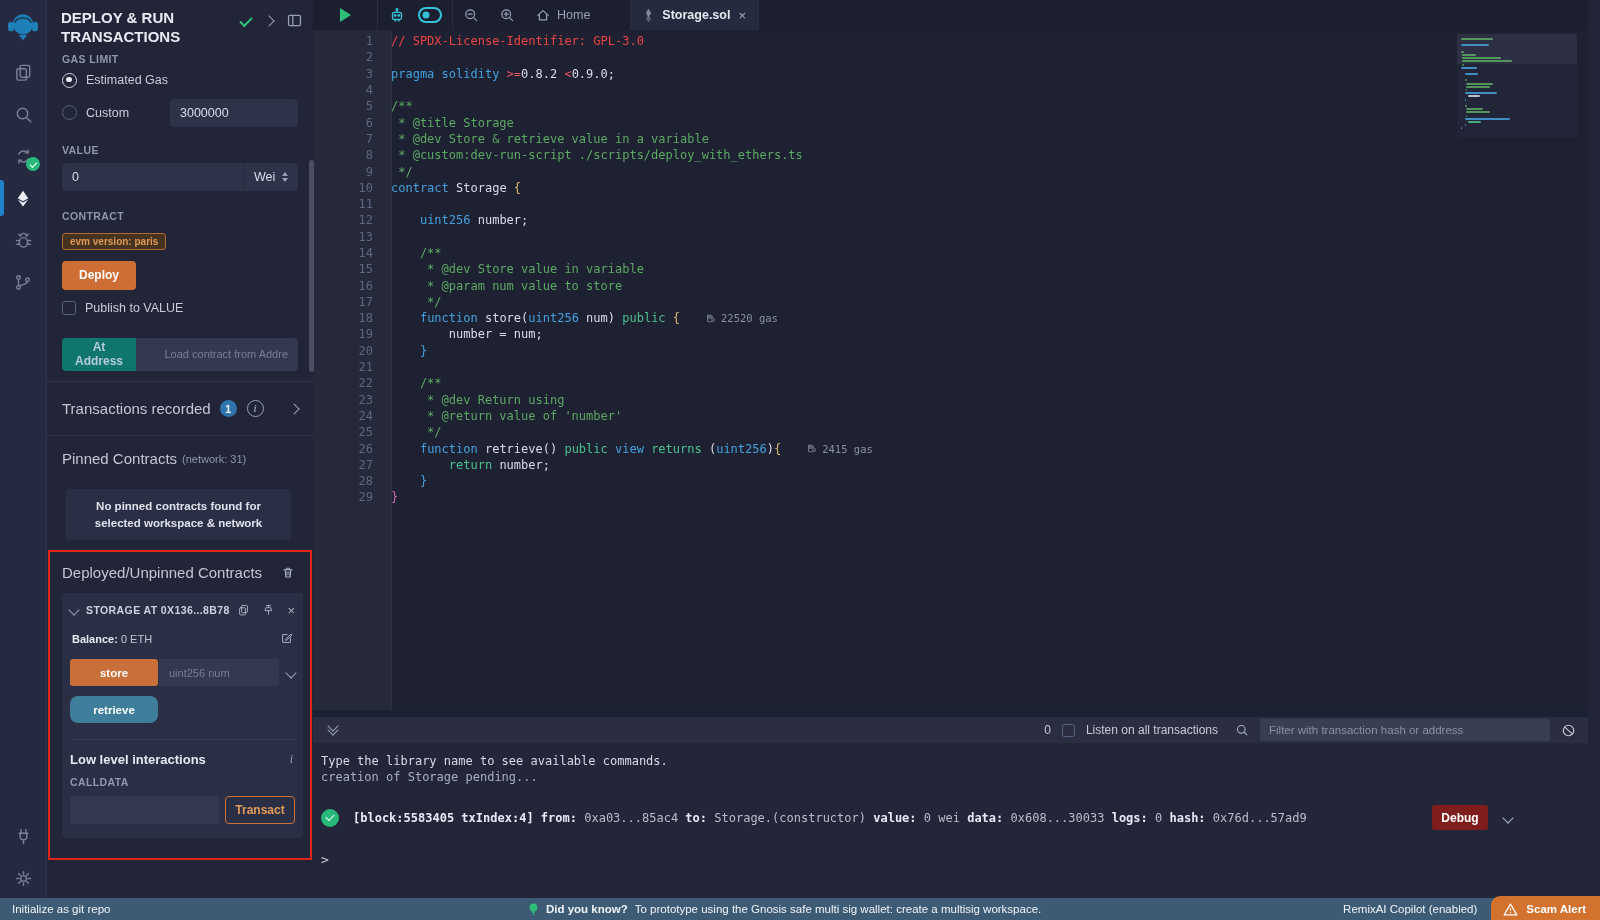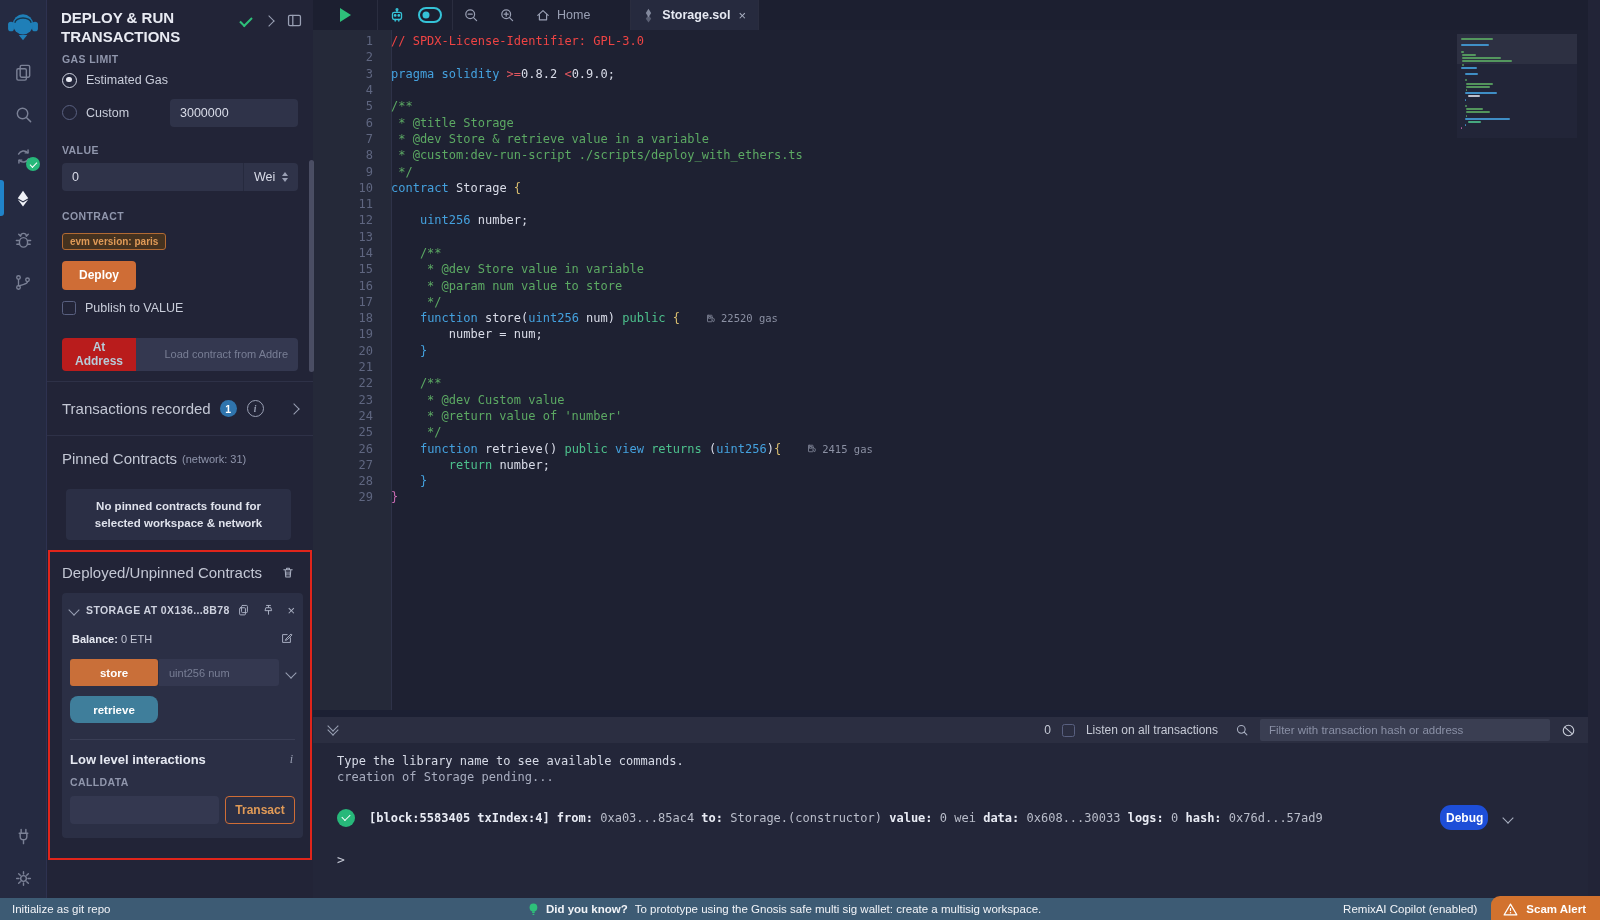--- a/index.html
+++ b/index.html
@@ -43,21 +43,21 @@
   .inp::placeholder{color:#787e95;}
   .stepper{display:flex;flex-direction:column;gap:2px;margin-left:7px;}
   .stepper i{display:block;width:0;height:0;border-left:3.5px solid transparent;border-right:3.5px solid transparent;}
   .stepper .up{border-bottom:4.5px solid #9aa0b4;}
   .stepper .dn{border-top:4.5px solid #9aa0b4;}
   .badge-evm{display:inline-block;background:#45321f;border:1px solid #b26a33;color:#e09a57;
              font-size:10px;font-weight:700;padding:2px 7px;border-radius:3px;}
   .btn-deploy{width:74px;height:29px;background:#cf6d36;border:none;border-radius:4px;color:#fff;
               font-weight:700;font-size:12px;font-family:"Liberation Sans",sans-serif;cursor:pointer;}
   .cbox{width:14px;height:14px;border:1.4px solid #596080;border-radius:2.5px;box-sizing:border-box;flex:none;background:transparent;}
-  .ataddr-btn{width:94px;height:33px;background:#b91c1c;border:none;border-radius:4px 0 0 4px;color:#b7cbd8;
+  .ataddr-btn{width:94px;height:33px;background:#0f766e;border:none;border-radius:4px 0 0 4px;color:#b7cbd8;
               font-weight:700;font-size:12px;font-family:"Liberation Sans",sans-serif;}
   .ataddr-inp{flex:1;height:33px;background:#343850;border-radius:0 4px 4px 0;font-size:11px;text-align:right;}
   .divsec{border-top:1px solid #2e3147;}
   .sec-tx{position:absolute;left:0;right:0;top:381px;height:55px;display:flex;align-items:center;padding:0 15px;box-sizing:border-box;}
   .sec-title{font-size:15px;color:#c3c7d4;}
   .tx-badge{width:17px;height:17px;border-radius:50%;background:#2f74ad;color:#fff;font-size:10.5px;font-weight:700;
             display:flex;align-items:center;justify-content:center;margin-left:9px;}
   .info-i{width:15px;height:15px;border-radius:50%;border:1.3px solid #9aa0b4;color:#9aa0b4;font-size:9.5px;
           display:flex;align-items:center;justify-content:center;font-family:"Liberation Serif",serif;font-style:italic;font-weight:700;}
   .sec-pinned{position:absolute;left:0;right:0;top:436px;padding:14px 15px 0 15px;box-sizing:border-box;}
@@ -119,29 +119,29 @@
   .terminal{position:absolute;left:0;right:0;bottom:0;height:188px;background:#232639;}
   .term-gap{height:7px;background:#1c2033;}
   .term-header{height:26px;background:#2b2e41;display:flex;align-items:center;padding:0 12px 0 16px;gap:11px;}
   .collapse{display:flex;flex-direction:column;color:#9aa0b4;cursor:pointer;}
   .collapse .chev{margin-top:-4px;}
   .th-count{margin-left:auto;font-size:12px;color:#c6cad6;}
   .th-lbl{font-size:12px;color:#c6cad6;}
   .filter-inp{width:272px;height:22px;background:#3a3e52;border:none;border-radius:2px;color:#d9dce8;
               font-size:11.5px;font-family:"Liberation Sans",sans-serif;padding:0 9px;}
   .filter-inp::placeholder{color:#8a90a6;}
-  .term-body{padding:10px 0 0 24px;font:12px "DejaVu Sans Mono",monospace;color:#d6dae6;}
+  .term-body{padding:10px 0 0 8px;font:12px "DejaVu Sans Mono",monospace;color:#d6dae6;}
   .tline{line-height:16px;white-space:pre;}
   .tline.dim{color:#a9aec0;}
   .txrow{display:flex;align-items:center;gap:14px;margin-top:20px;padding-right:14px;}
   .okcirc{width:18px;height:18px;border-radius:50%;background:#27b87a;flex:none;display:flex;align-items:center;justify-content:center;}
   .okcirc .ckw{display:inline-block;width:7px;height:4px;border-left:1.8px solid #fff;border-bottom:1.8px solid #fff;transform:rotate(-45deg);margin-top:-2px;}
   .txtext{flex:1;color:#b9bdca;white-space:nowrap;overflow:hidden;font:12px "DejaVu Sans Mono",monospace;}
   .txb{color:#e8ebf4;font-weight:700;}
-  .btn-debug{width:48px;height:25px;background:#1d4ed8;border:none;border-radius:11px;color:#fff;
+  .btn-debug{width:56px;height:25px;background:#7f1d1d;border:none;border-radius:3px;color:#fff;
              font-weight:700;font-size:12px;font-family:"Liberation Sans",sans-serif;}
   .tx-chev{color:#aab0c2;margin:0 62px 0 2px;}
   .prompt{margin-top:22px;color:#c6cad6;font:13px "DejaVu Sans Mono",monospace;}
 
   
   .statusbar{position:absolute;left:0;right:0;bottom:0;height:22px;background:#3d5b74;color:#f2f4f8;
              display:flex;align-items:center;font-size:11.5px;z-index:7;}
   .sb-left{margin-left:12px;cursor:pointer;}
   .sb-tip{position:absolute;left:50%;transform:translateX(-53%);display:flex;align-items:center;gap:7px;white-space:nowrap;}
   .sb-tip b{font-weight:700;}
@@ -510,21 +510,21 @@
           <div class="cl">
             <span class="ln">21</span>
             <span class="lc"></span>
           </div>
           <div class="cl">
             <span class="ln">22</span>
             <span class="lc"><span style="color: rgb(92, 169, 99);">    /**</span></span>
           </div>
           <div class="cl">
             <span class="ln">23</span>
-            <span class="lc"><span style="color: rgb(92, 169, 99);">     * @dev Custom value</span></span>
+            <span class="lc"><span style="color: rgb(92, 169, 99);">     * @dev Return using</span></span>
           </div>
           <div class="cl">
             <span class="ln">24</span>
             <span class="lc"><span style="color: rgb(92, 169, 99);">     * @return value of 'number'</span></span>
           </div>
           <div class="cl">
             <span class="ln">25</span>
             <span class="lc"><span style="color: rgb(92, 169, 99);">     */</span></span>
           </div>
           <div class="cl">

